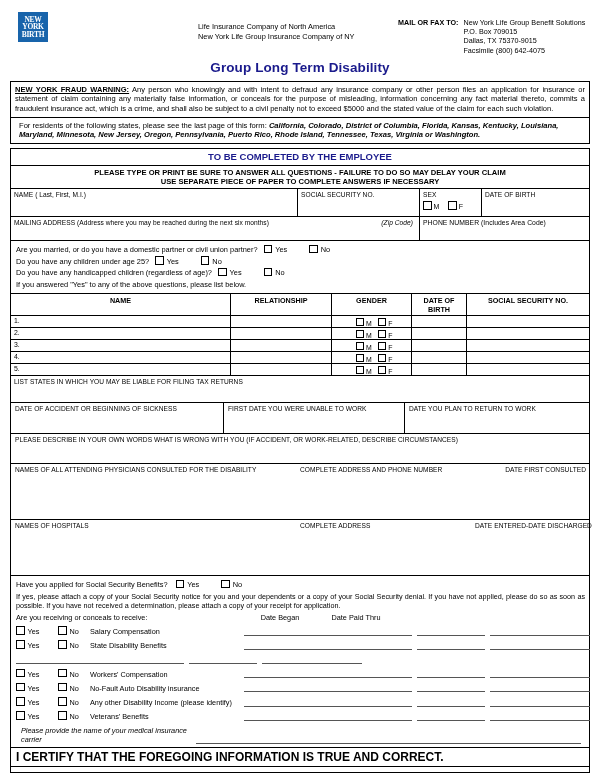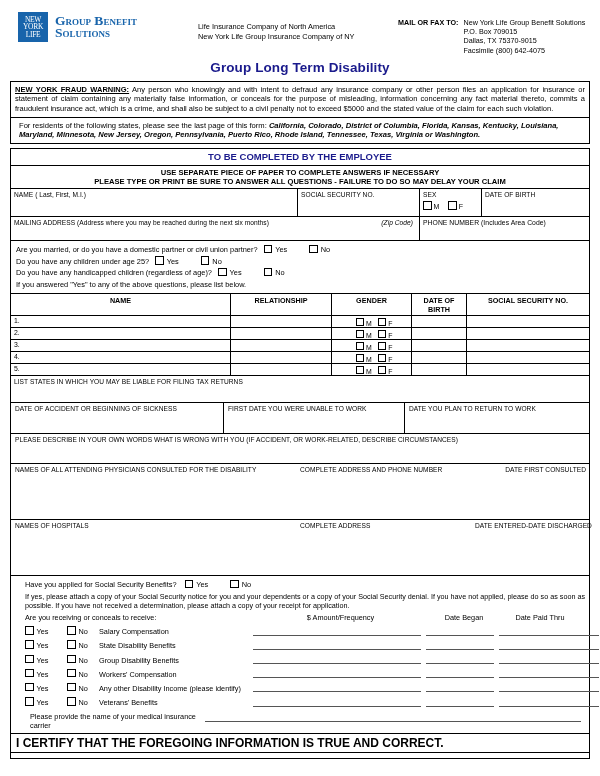--- a/index.html
+++ b/index.html
@@ -10,21 +10,21 @@
     -webkit-font-smoothing:antialiased;
   }
   .page{position:relative;width:600px;height:776px;box-sizing:border-box;padding:0 10px;}
 
   
   .header{display:flex;align-items:flex-start;padding:12px 0 0 8px;height:58px;box-sizing:border-box;}
   .logo-block{display:flex;align-items:center;width:180px;flex:0 0 180px;}
   .nyl-box{
     width:30px;height:30px;background:#1864ab;color:#fff;
     display:flex;flex-direction:column;align-items:center;justify-content:center;
-    font-family:"Liberation Serif", serif;font-weight:normal;line-height:1;
+    font-family:"Liberation Serif", serif;font-weight:bold;line-height:1;
     letter-spacing:-0.3px;
   }
   .nyl-box span{font-size:7.5px;display:block;}
   .gbs{
     margin-left:7px;color:#1864ab;font-family:"Liberation Serif", serif;
     font-variant:small-caps;font-weight:bold;font-size:13.5px;line-height:12.5px;
   }
   .gbs div{white-space:nowrap;}
   .companies{flex:0 0 200px;font-size:7.4px;line-height:9.5px;padding-top:10px;}
   .mailfax{display:flex;font-size:7.2px;line-height:9.2px;padding-top:6px;flex:1;}
@@ -88,60 +88,56 @@
   .three > div{box-sizing:border-box;padding:2px 0 0 4px;font-size:6.6px;}
   .three > div + div{border-left:1.2px solid #000;}
 
   .block{border-bottom:1.2px solid #000;padding:2px 0 0 4px;font-size:6.6px;box-sizing:border-box;}
   .hdr3{display:flex;font-size:6.6px;}
   .hdr3 .a{flex:0 0 285px;}
   .hdr3 .b{flex:0 0 175px;}
   .hdr3 .c{flex:1;text-align:right;padding-right:3px;}
 
   
-  .ss{padding:3px 0 0 5px;font-size:7.4px;margin-left:9px;}
+  .ss{padding:3px 0 0 5px;font-size:7.4px;}
   .ss .q{line-height:11px;}
   .ss .q .cb{margin:0 3px 0 6px;}
   .ss .note{font-size:7.2px;line-height:9.3px;padding:1.5px 4px 2px 0;text-align:justify;}
   .ben-hdr{display:flex;font-size:7.3px;line-height:11px;}
   .ben-hdr .lead{flex:0 0 228px;}
   .ben-hdr .amt{flex:0 0 175px;text-align:center;}
   .ben-hdr .dbg{flex:0 0 72px;text-align:center;}
   .ben-hdr .dpt{flex:0 0 80px;text-align:center;}
   .ben-row{display:flex;align-items:flex-end;height:14.2px;font-size:7.3px;}
   .ben-row .ck{flex:0 0 228px;padding-bottom:2px;white-space:nowrap;}
   .ben-row .ck .cb{margin-right:3px;}
   .ben-row .ck .y{display:inline-block;width:42px;}
   .ben-row .ck .n{display:inline-block;width:32px;}
   .ben-row .ln{height:9px;border-bottom:1px solid #555;margin:0 5px 2px 0;}
   .ben-row .l1{flex:0 0 168px;}
   .ben-row .l2{flex:0 0 68px;}
   .ben-row .l3{flex:0 0 100px;}
-  .carrier{display:flex;align-items:flex-start;font-size:7.3px;padding:3px 0 3px 5px;}
+  .carrier{display:flex;align-items:flex-end;font-size:7.3px;padding:3px 0 3px 5px;font-style:italic;}
   .carrier .t{flex:0 0 175px;}
   .carrier .ln{flex:1;border-bottom:1px solid #555;height:9px;margin-right:8px;}
 
   .certify{border-top:1.2px solid #000;font-weight:bold;font-size:12px;padding:2px 0 2px 5px;}
   .sigrow{border-top:1.2px solid #000;display:flex;font-weight:bold;font-size:7.6px;padding:2.5px 0 2.5px 5px;}
 </style>
 </head>
 <body>
 
 <div class="page">
 
   <div class="header">
     <div class="logo-block">
       <div class="nyl-box">
         <span>NEW</span>
         <span>YORK</span>
-        <span>LIFE</span>
-      </div>
-      <div class="gbs">
-        <div>Group Benefit</div>
-        <div>Solutions</div>
+        <span>BIRTH</span>
       </div>
     </div>
     <div class="companies">
       <div>Life Insurance Company of North America</div>
       <div>New York Life Group Insurance Company of NY</div>
     </div>
     <div class="mailfax">
       <div class="lbl">MAIL OR FAX TO:</div>
       <div class="addr">
         <div>New York Life Group Benefit Solutions</div>
@@ -159,22 +155,22 @@
       <b>NEW YORK FRAUD WARNING:</b><span> Any person who knowingly and with intent to defraud any insurance company or other person files an application for insurance or statement of claim containing any materially false information, or conceals for the purpose of misleading, information concerning any fact material thereto, commits a fraudulent insurance act, which is a crime, and shall also be subject to a civil penalty not to exceed $5000 and the stated value of the claim for each such violation.</span>
     </div>
     <div class="states">
       <span>For residents of the following states, please see the last page of this form: </span><i>California, Colorado, District of Columbia, Florida, Kansas, Kentucky, Louisiana, Maryland, Minnesota, New Jersey, Oregon, Pennsylvania, Puerto Rico, Rhode Island, Tennessee, Texas, Virginia or Washington.</i>
     </div>
   </div>
 
   <div class="bx section-wrap">
     <div class="tbe">TO BE COMPLETED BY THE EMPLOYEE</div>
     <div class="ptp">
+      <div>PLEASE TYPE OR PRINT  BE SURE TO ANSWER ALL QUESTIONS - FAILURE TO DO SO MAY DELAY YOUR CLAIM</div>
       <div>USE SEPARATE PIECE OF PAPER TO COMPLETE ANSWERS IF NECESSARY</div>
-      <div>PLEASE TYPE OR PRINT  BE SURE TO ANSWER ALL QUESTIONS - FAILURE TO DO SO MAY DELAY YOUR CLAIM</div>
     </div>
 
     <div class="row" style="height:28px;">
       <div class="cell" style="flex:0 0 286px;">
         <span class="cap">NAME ( Last, First, M.I.)</span>
       </div>
       <div class="cell" style="flex:0 0 122px;">
         <span class="cap">SOCIAL SECURITY NO.</span>
       </div>
       <div class="cell" style="flex:0 0 62px;">
@@ -307,45 +303,49 @@
 
     <div class="ss">
       <div class="q">
         <span>Have you applied for Social Security Benefits?</span>
         <span class="cb"></span><span>Yes</span>
         <span class="cb" style="margin-left:20px;"></span><span>No</span>
       </div>
       <div class="note">If yes, please attach a copy of your Social Security notice for you and your dependents or a copy of your Social Security denial. If you have not applied, please do so as soon as possible. If you have not received a determination, please attach a copy of your receipt for application.</div>
       <div class="ben-hdr">
         <div class="lead">Are you receiving or conceals to receive:</div>
-        <div class="amt">$ Amount/Frequency</div>
         <div class="dbg">Date Began</div>
         <div class="dpt">Date Paid Thru</div>
       </div>
       <div id="ben-rows">
           <div class="ben-row">
             <div class="ck"><span class="y"><span class="cb"></span>Yes</span><span class="n"><span class="cb"></span>No</span><span>Salary Compensation</span></div>
             <div class="ln l1"></div>
             <div class="ln l2"></div>
             <div class="ln l3"></div>
           </div>
           <div class="ben-row">
             <div class="ck"><span class="y"><span class="cb"></span>Yes</span><span class="n"><span class="cb"></span>No</span><span>State Disability Benefits</span></div>
             <div class="ln l1"></div>
             <div class="ln l2"></div>
             <div class="ln l3"></div>
           </div>
           <div class="ben-row">
-            <div class="ck"><span class="y"><span class="cb"></span>Yes</span><span class="n"><span class="cb"></span>No</span><span>Group Disability Benefits</span></div>
             <div class="ln l1"></div>
             <div class="ln l2"></div>
             <div class="ln l3"></div>
           </div>
           <div class="ben-row">
             <div class="ck"><span class="y"><span class="cb"></span>Yes</span><span class="n"><span class="cb"></span>No</span><span>Workers' Compensation</span></div>
+            <div class="ln l1"></div>
+            <div class="ln l2"></div>
+            <div class="ln l3"></div>
+          </div>
+          <div class="ben-row">
+            <div class="ck"><span class="y"><span class="cb"></span>Yes</span><span class="n"><span class="cb"></span>No</span><span>No-Fault Auto Disability insurance</span></div>
             <div class="ln l1"></div>
             <div class="ln l2"></div>
             <div class="ln l3"></div>
           </div>
           <div class="ben-row">
             <div class="ck"><span class="y"><span class="cb"></span>Yes</span><span class="n"><span class="cb"></span>No</span><span>Any other Disability Income (please identify)</span></div>
             <div class="ln l1"></div>
             <div class="ln l2"></div>
             <div class="ln l3"></div>
           </div>

